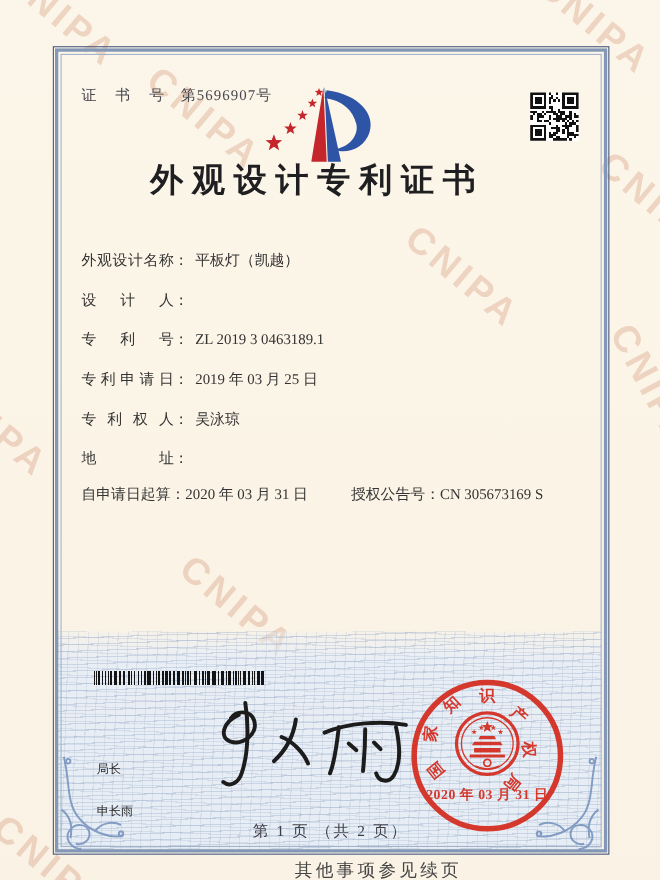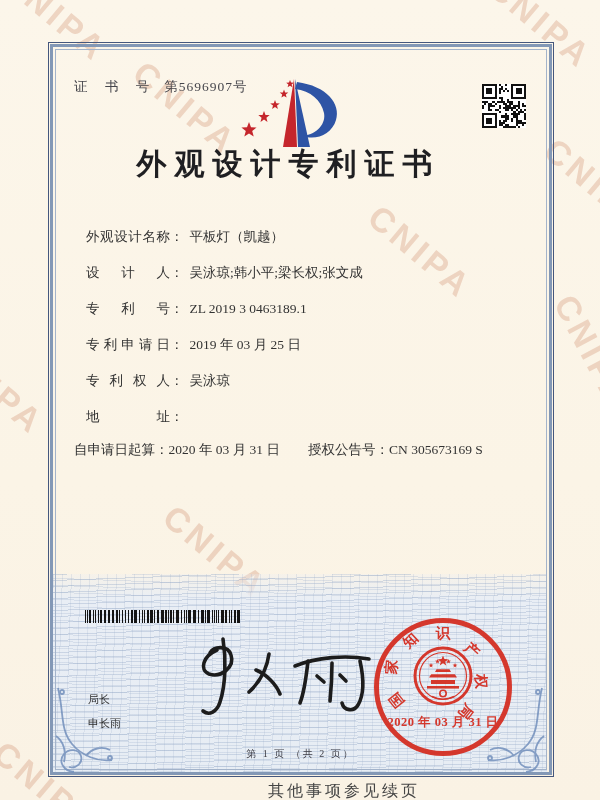--- a/index.html
+++ b/index.html
@@ -25,36 +25,36 @@
       linear-gradient(180deg, rgba(233,238,245,0.25) 0, #e9eef5 26px, #e7edf4 100%);
   }
   .abs{position:absolute; z-index:4;}
   .certno{left:74px; top:78px; font-size:13.5px; color:#46464c;}
   .certno .lbl{letter-spacing:7px; margin-right:8px;}
   .certno .val{letter-spacing:1px;}
   .title{left:36px; top:144px; width:505px; text-align:center;
     font-size:30px; font-weight:700; letter-spacing:8px; color:#1f1f22;}
   .fields{left:74px; top:228px; width:470px;}
   .row{display:flex; align-items:baseline; height:18px; margin-bottom:18px; font-size:13.5px; color:#333;}
-  .row .lbl{display:inline-block; width:84px; text-align:justify; text-align-last:justify;margin-left:12px;}
+  .row .lbl{display:inline-block; width:84px; text-align:justify; text-align-last:justify;}
   .row .val{margin-left:6px; white-space:nowrap;}
   .grantrow{left:74px; top:441px; width:472px; font-size:13.5px; color:#333;}
-  .grantrow .right{position:absolute; left:234px; top:0;}
+  .grantrow .right{position:absolute; left:245px; top:0;}
   .paras{left:70px; top:470px; width:468px; font-size:12.4px; line-height:1.63; color:#3c3c3c; text-align:justify;}
   .paras p{margin:0; text-indent:2em;}
   .signer{left:88px; top:692px; font-family:"Liberation Sans", sans-serif; font-size:11px; color:#2c2c2c; z-index:5;}
-  .signer div+div{margin-top:9px;}
+  .signer div+div{margin-top:23px;}
   .sig{left:183px; top:634px; z-index:5;}
   .seal{left:368px; top:612px; width:150px; height:150px; z-index:6; opacity:.93;}
   .seal .ring{position:absolute; inset:6px; border:5px solid #d42b1e; border-radius:50%;}
   .seal .arcchar{position:absolute; left:50%; top:50%; font-size:14.5px; font-weight:700; color:#d42b1e;
     transform-origin:0 0; font-family:"Liberation Serif", serif;}
   .seal .sealdate{position:absolute; left:-6px; top:102px; width:162px; text-align:center;
     font-size:12.5px; color:#d42b1e; letter-spacing:0.5px; font-weight:600;}
-  .pagenum{left:48px; top:747px; width:505px; text-align:center; font-size:10px;
+  .pagenum{left:48px; top:747px; width:505px; text-align:center; font-size:14px;
     letter-spacing:2px; color:#3e3e46; z-index:5;}
   .contnote{left:0; top:781px; width:600px; text-align:center; font-size:16px;
     letter-spacing:3px; color:#454545;padding-left:44px;}
   .ornament{z-index:5;}
   svg{display:block;}
 </style>
 </head>
 <body>
 
 <div class="page">
@@ -232,21 +232,20 @@
 
   <div class="abs fields" id="fields">
       <div class="row">
         <span class="lbl">外观设计名称</span>
         <span class="colon">：</span>
         <span class="val">平板灯（凯越）</span>
       </div>
       <div class="row">
         <span class="lbl">设计人</span>
         <span class="colon">：</span>
-        <span class="val">吴泳琼;韩小平;梁长权;张文成</span>
       </div>
       <div class="row">
         <span class="lbl">专利号</span>
         <span class="colon">：</span>
         <span class="val">ZL 2019 3 0463189.1</span>
       </div>
       <div class="row">
         <span class="lbl">专利申请日</span>
         <span class="colon">：</span>
         <span class="val">2019 年 03 月 25 日</span>

